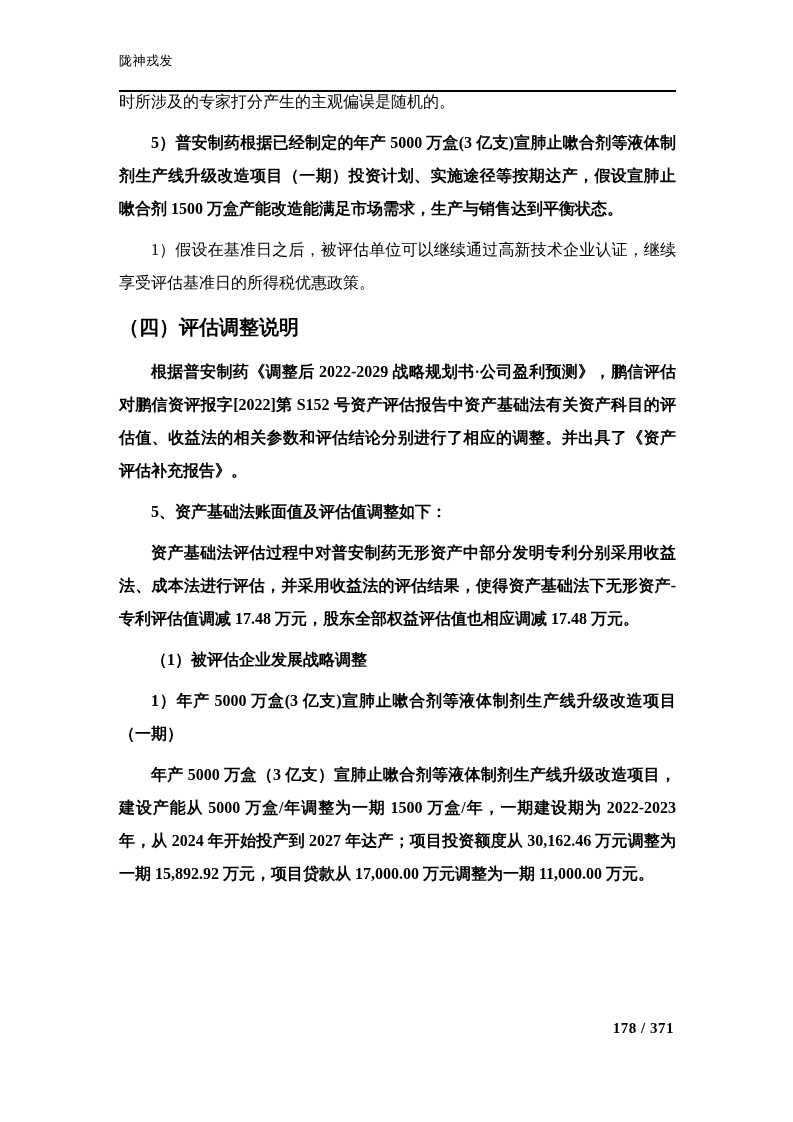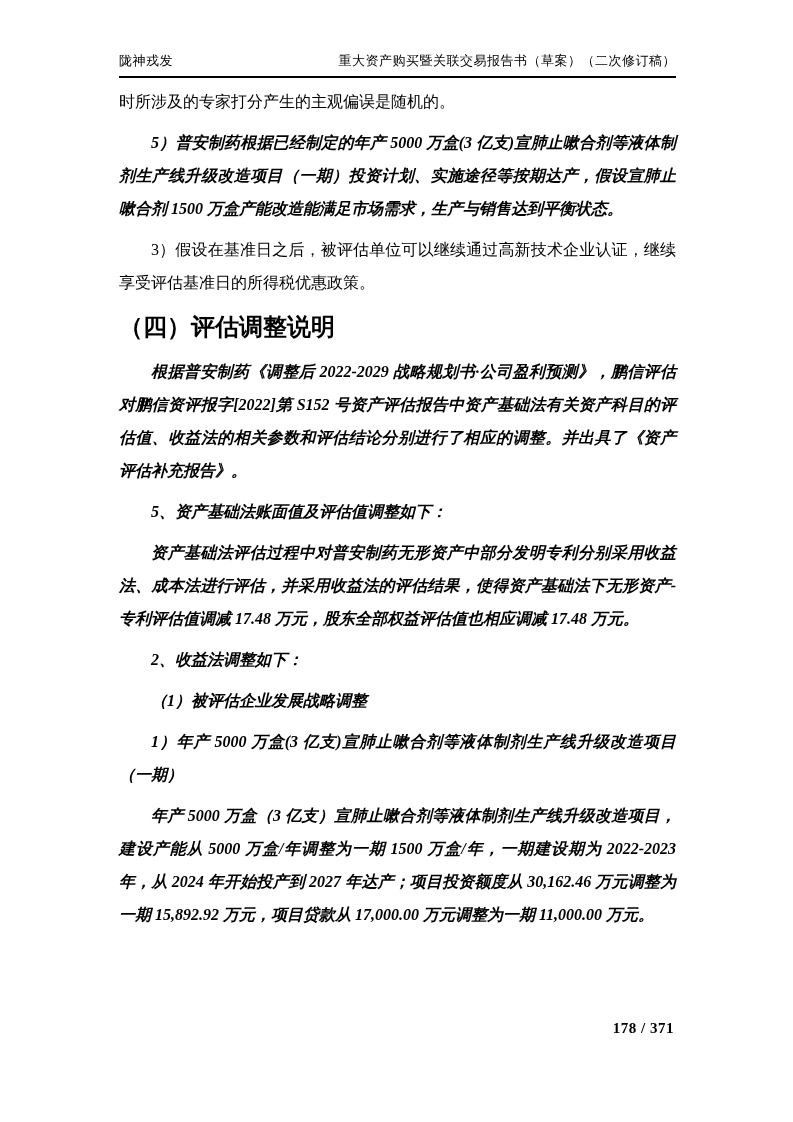--- a/index.html
+++ b/index.html
@@ -20,44 +20,44 @@
     position: absolute;
     left: 119px;
     width: 557px;
     top: 52px;
     display: flex;
     justify-content: space-between;
     align-items: flex-start;
     font-size: 13px;
     letter-spacing: 0.5px;
     border-bottom: 2px solid #000000;
-    padding-bottom: 6px;
+    padding-bottom: 20px;
+    flex-direction: column;
   }
   .content {
     position: absolute;
     left: 119px;
     width: 557px;
     top: 85px;
     font-size: 16px;
     line-height: 33px;
     text-align: justify;
   }
   .content p {
     margin: 0 0 8px 0;
     text-indent: 2em;
   }
   .content p.cont {
     text-indent: 0;
   }
   .content .b {
     font-weight: bold;
-    font-style: italic;
   }
   .content h2.heading {
-    font-size: 24px;
+    font-size: 20px;
     font-weight: bold;
     line-height: 36px;
     text-indent: 0;
     text-align: left;
     margin: 10px 0 10px 0;
   }
   .footer {
     position: absolute;
     right: 119px;
     top: 1020px;
@@ -67,32 +67,30 @@
     margin-left: 40px;
   }
 </style>
 </head>
 <body>
 
 <div class="page">
 
   <div class="header">
     <span>陇神戎发</span>
-    <span>重大资产购买暨关联交易报告书（草案）（二次修订稿）</span>
   </div>
 
   <div class="content">
     <p class="cont">时所涉及的专家打分产生的主观偏误是随机的。</p>
     <p class="b">5）普安制药根据已经制定的年产 5000 万盒(3 亿支)宣肺止嗽合剂等液体制剂生产线升级改造项目（一期）投资计划、实施途径等按期达产，假设宣肺止嗽合剂 1500 万盒产能改造能满足市场需求，生产与销售达到平衡状态。</p>
-    <p>3）假设在基准日之后，被评估单位可以继续通过高新技术企业认证，继续享受评估基准日的所得税优惠政策。</p>
+    <p>1）假设在基准日之后，被评估单位可以继续通过高新技术企业认证，继续享受评估基准日的所得税优惠政策。</p>
     <h2 class="heading">（四）评估调整说明</h2>
     <p class="b">根据普安制药《调整后 2022-2029 战略规划书·公司盈利预测》，鹏信评估对鹏信资评报字[2022]第 S152 号资产评估报告中资产基础法有关资产科目的评估值、收益法的相关参数和评估结论分别进行了相应的调整。并出具了《资产评估补充报告》。</p>
     <p class="b">5、资产基础法账面值及评估值调整如下：</p>
     <p class="b">资产基础法评估过程中对普安制药无形资产中部分发明专利分别采用收益法、成本法进行评估，并采用收益法的评估结果，使得资产基础法下无形资产-专利评估值调减 17.48 万元，股东全部权益评估值也相应调减 17.48 万元。</p>
-    <p class="b">2、收益法调整如下：</p>
     <p class="b">（1）被评估企业发展战略调整</p>
     <p class="b">1）年产 5000 万盒(3 亿支)宣肺止嗽合剂等液体制剂生产线升级改造项目（一期）</p>
     <p class="b">年产 5000 万盒（3 亿支）宣肺止嗽合剂等液体制剂生产线升级改造项目，建设产能从 5000 万盒/年调整为一期 1500 万盒/年，一期建设期为 2022-2023 年，从 2024 年开始投产到 2027 年达产；项目投资额度从 30,162.46 万元调整为一期 15,892.92 万元，项目贷款从 17,000.00 万元调整为一期 11,000.00 万元。</p>
   </div>
 
   <div class="footer">178 / 371</div>
 
 </div>
 
 </body></html>

